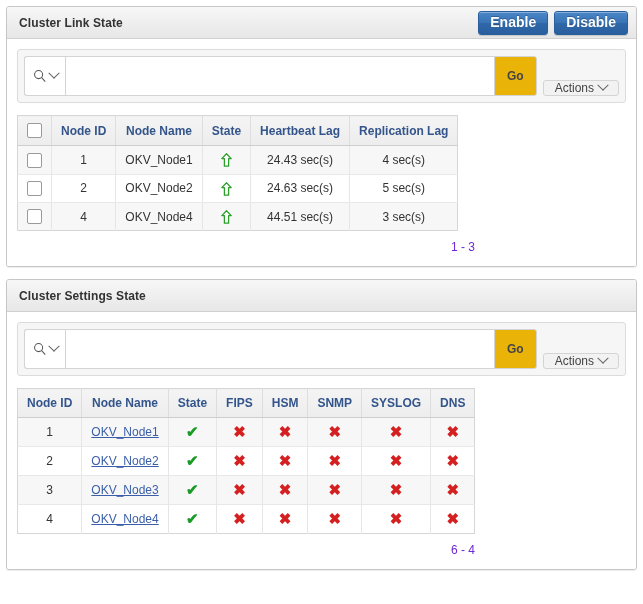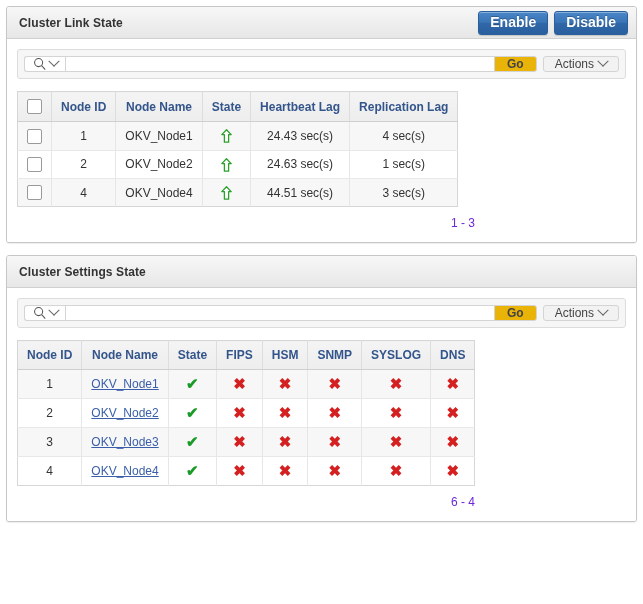--- a/index.html
+++ b/index.html
@@ -134,20 +134,21 @@
     border-radius: 3px;
     font-family: "Liberation Sans", sans-serif;
     font-size: 12px;
     color: #444444;
     padding: 0 11px;
     display: flex;
     align-items: center;
     gap: 5px;
     cursor: pointer;
     white-space: nowrap;
+    margin-top: 24px;
   }
   .chev {
     display: inline-block;
     width: 7px;
     height: 7px;
     border-right: 1.4px solid #666;
     border-bottom: 1.4px solid #666;
     transform: rotate(45deg) translate(-2px,-2px);
   }
 
@@ -292,21 +293,21 @@
             <td class="t-right">2</td>
             <td>OKV_Node2</td>
             <td>
               <span class="icon-up">
                 <svg width="11" height="14" viewBox="0 0 11 14" aria-hidden="true">
                   <polygon points="5.5,0.8 10.2,5.6 7.6,5.6 7.6,13.2 3.4,13.2 3.4,5.6 0.8,5.6" fill="#ffffff" stroke="#2aa02a" stroke-width="1.3" stroke-linejoin="round"></polygon>
                 </svg>
               </span>
             </td>
             <td class="t-right">24.63 sec(s)</td>
-            <td class="t-left">1 sec(s)</td>
+            <td class="t-left">5 sec(s)</td>
           </tr>
           <tr>
             <td><span class="chk"></span></td>
             <td class="t-right">4</td>
             <td>OKV_Node4</td>
             <td>
               <span class="icon-up">
                 <svg width="11" height="14" viewBox="0 0 11 14" aria-hidden="true">
                   <polygon points="5.5,0.8 10.2,5.6 7.6,5.6 7.6,13.2 3.4,13.2 3.4,5.6 0.8,5.6" fill="#ffffff" stroke="#2aa02a" stroke-width="1.3" stroke-linejoin="round"></polygon>
                 </svg>

